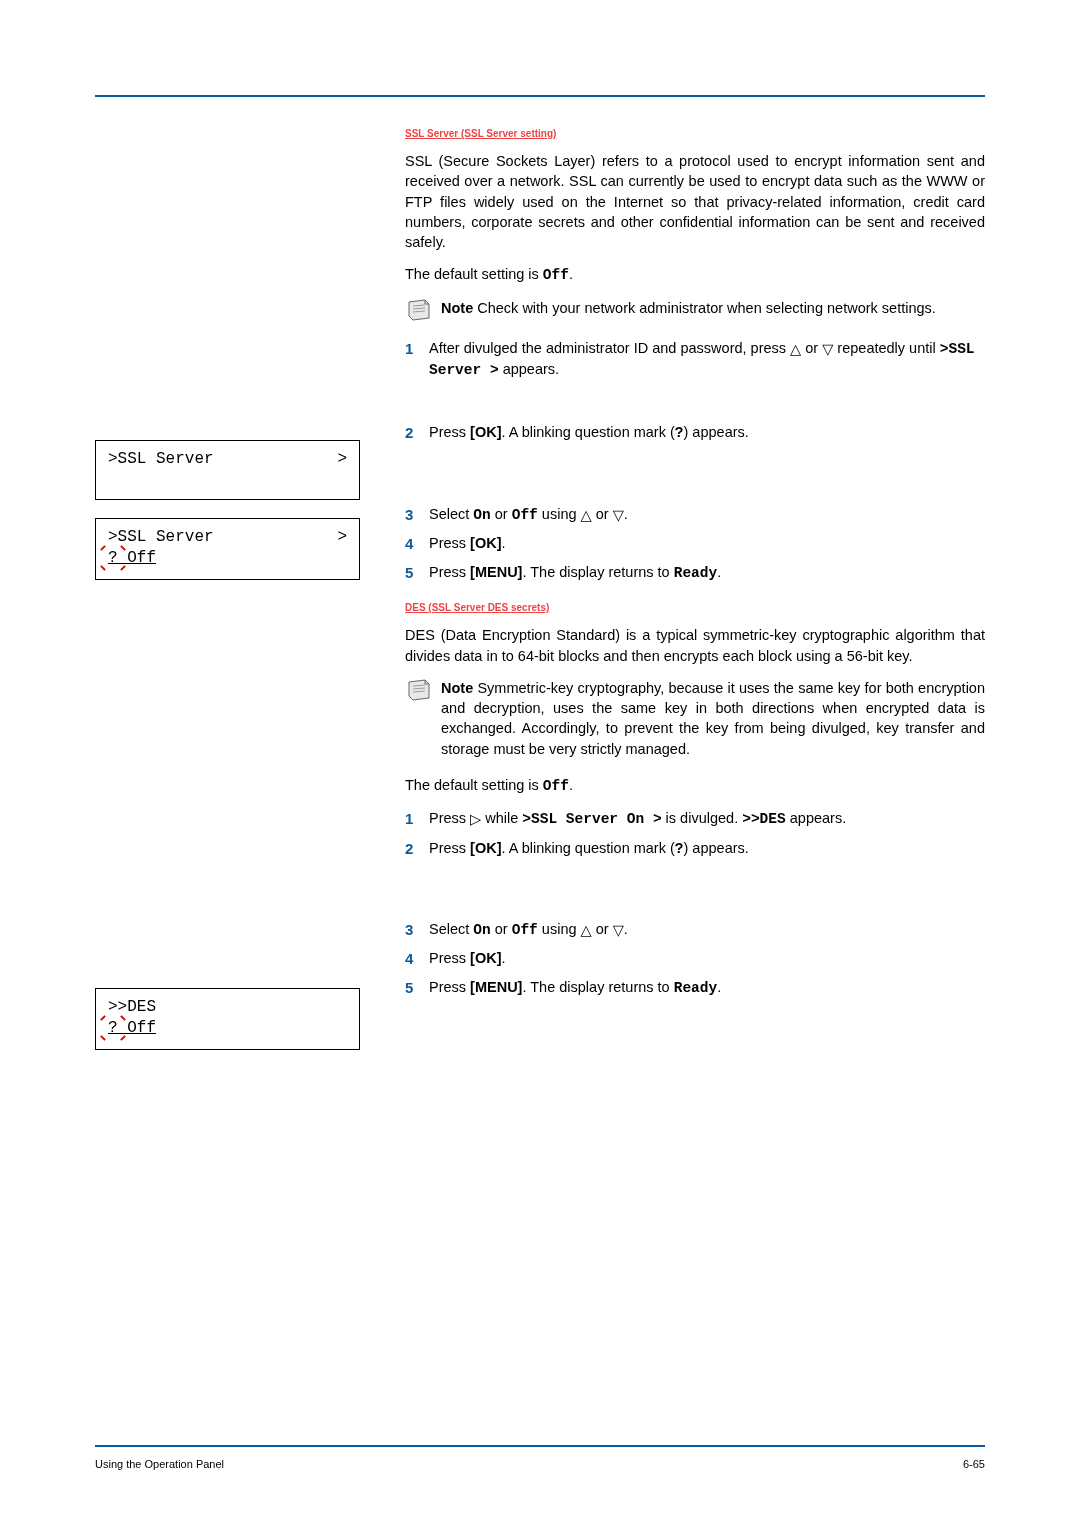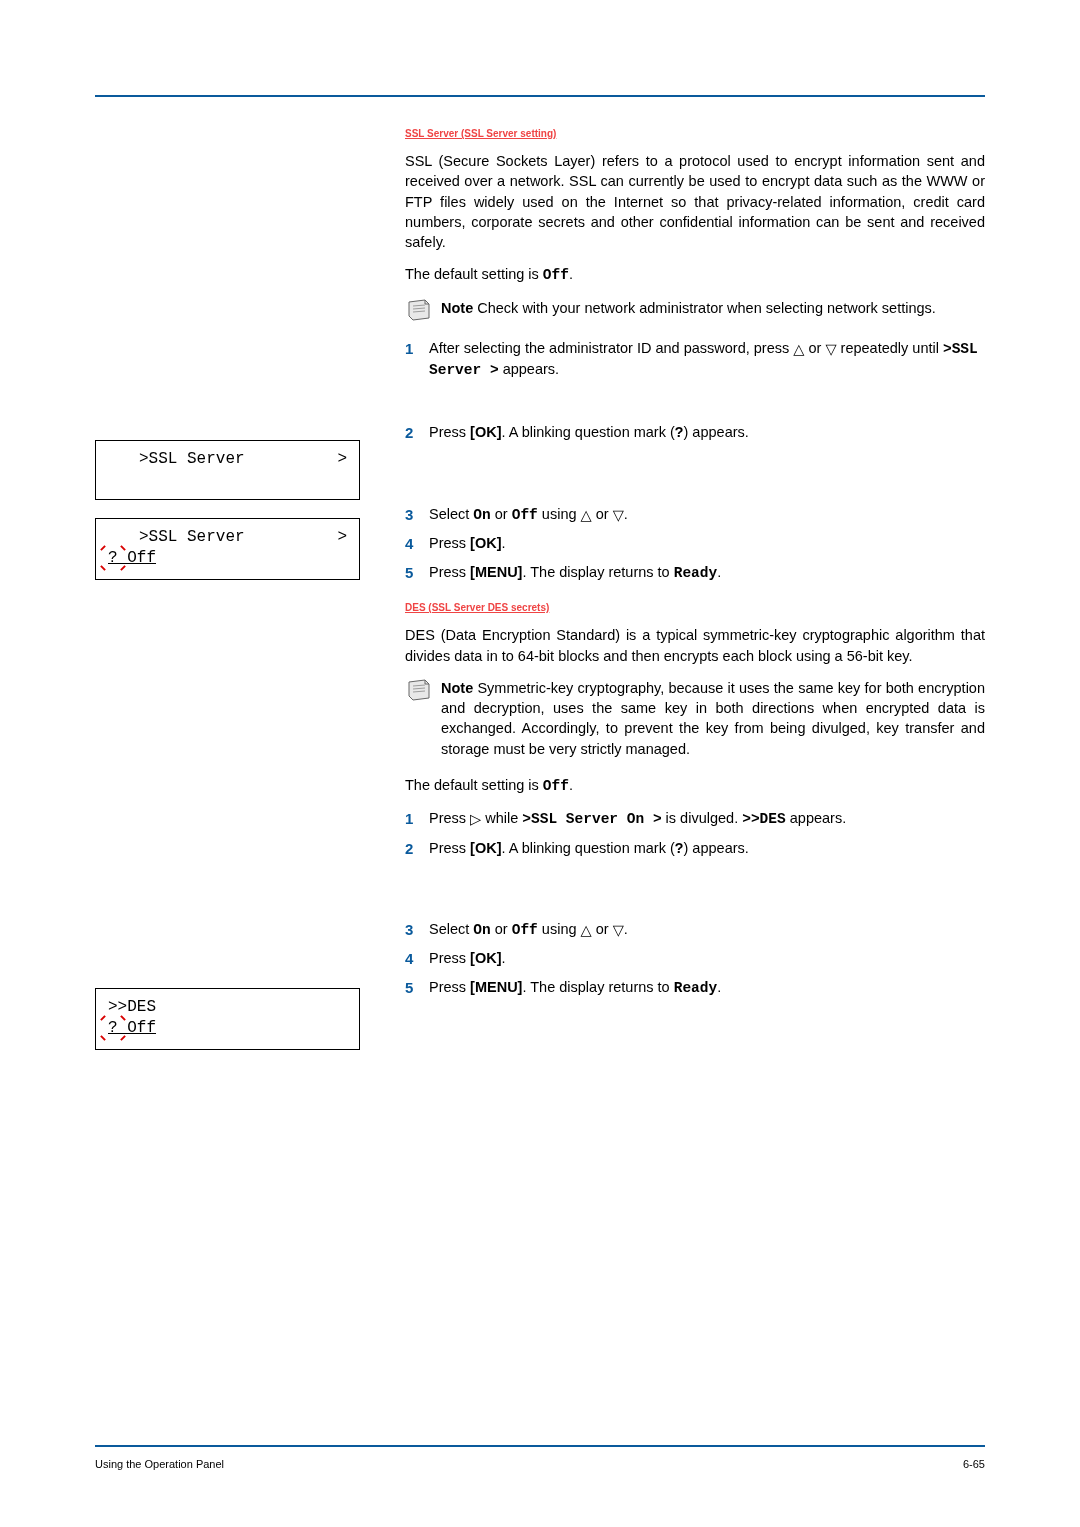--- a/index.html
+++ b/index.html
@@ -70,21 +70,21 @@
     font-family: "Courier New", monospace;
     font-size: 16px;
     width: 265px;
     height: 60px;
     margin-bottom: 18px;
     position: relative;
     background: #fff;
     line-height: 1.3;
   }
   .lcd.tall { height: 62px; }
-  .lcd-line { display: flex; justify-content: space-between; margin-left: 31px; }
+  .lcd-line { display: flex; justify-content: space-between; }
   .blink-wrap { position: relative; display: inline-block; text-decoration: underline; }
   .blink-marks {
     position: absolute;
     width: 22px; height: 22px;
     left: -6px; top: -3px;
     pointer-events: none;
   }
   .tick { position: absolute; width: 6px; height: 2px; background: #d90000; }
   .tick.tl { transform: rotate(-45deg); left: -2px; top: 2px; }
   .tick.tr { transform: rotate(45deg); right: -2px; top: 2px; }
@@ -180,21 +180,21 @@
       </svg>
       <div class="note-text">
         <b>Note</b><span>  Check with your network administrator when selecting network settings.</span>
       </div>
     </div>
 
     <ol class="steps">
       <li>
         <span class="num">1</span>
         <span class="step-text">
-          <span>After selecting the administrator ID and password, press </span><span class="tri">△</span><span> or </span><span class="tri">▽</span><span> repeatedly until </span><span class="mono">&gt;SSL Server &gt;</span><span> appears.</span>
+          <span>After divulged the administrator ID and password, press </span><span class="tri">△</span><span> or </span><span class="tri">▽</span><span> repeatedly until </span><span class="mono">&gt;SSL Server &gt;</span><span> appears.</span>
         </span>
       </li>
       <li style="margin-top:42px;margin-bottom:60px;">
         <span class="num">2</span>
         <span class="step-text">
           <span>Press </span><b>[OK]</b><span>. A blinking question mark (</span><span class="mono">?</span><span>) appears.</span>
         </span>
       </li>
       <li>
         <span class="num">3</span>

